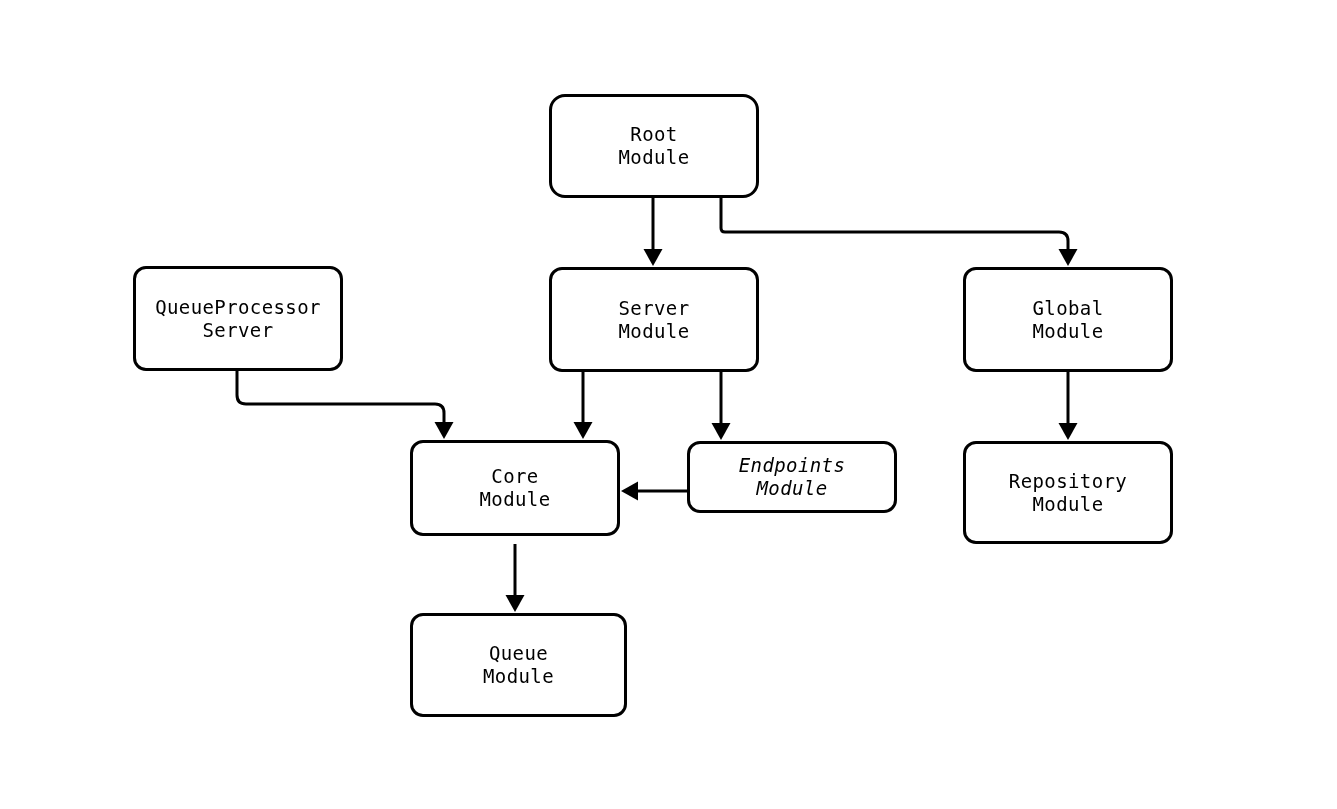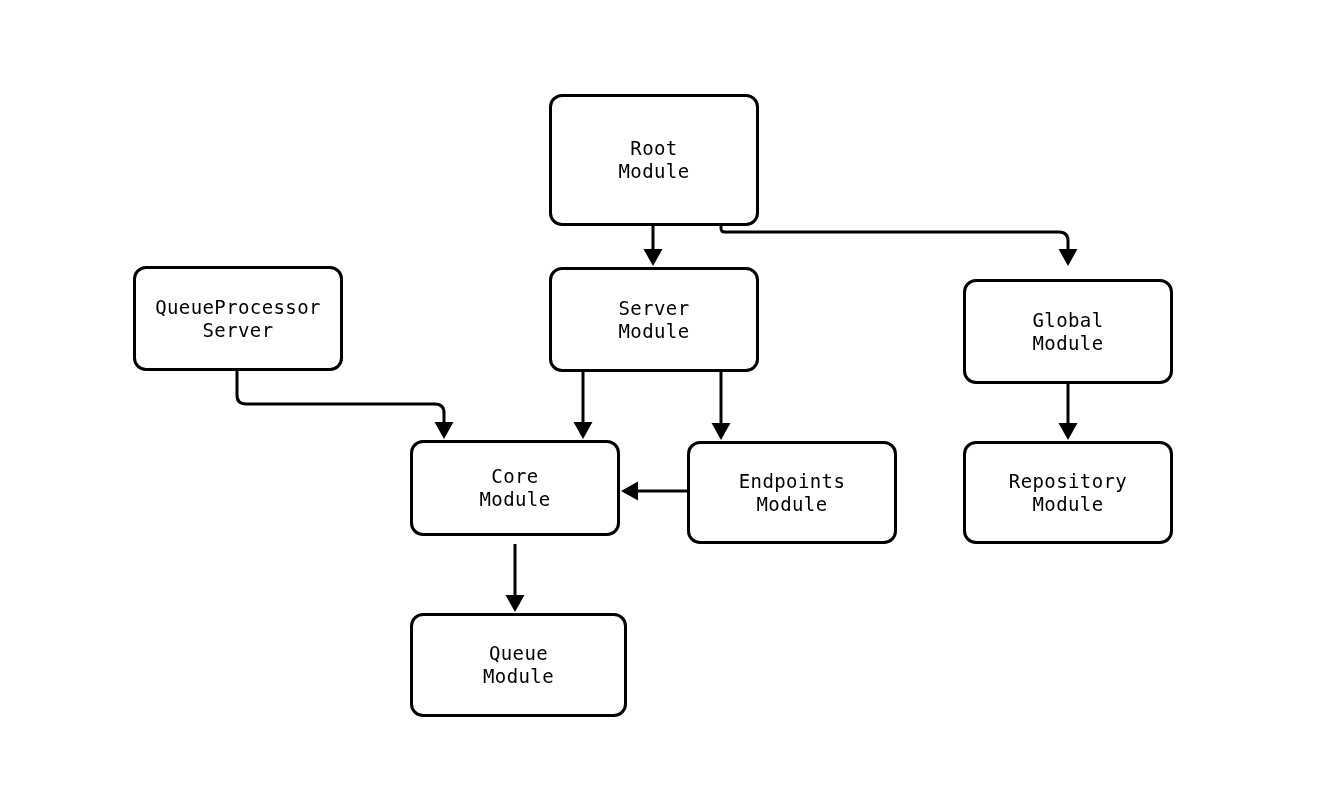--- a/index.html
+++ b/index.html
@@ -81,46 +81,46 @@
       <g>
         <path d="M 687 491 L 627 491" fill="none" stroke="#000000" stroke-width="3" stroke-linecap="butt" stroke-linejoin="round"></path>
         <polygon points="621,491 638,481.5 638,500.5" fill="#000000"></polygon>
       </g>
       <g>
         <path d="M 515 544 L 515 606" fill="none" stroke="#000000" stroke-width="3" stroke-linecap="butt" stroke-linejoin="round"></path>
         <polygon points="515,612 505.5,595 524.5,595" fill="#000000"></polygon>
       </g>
     </svg>
 
-  <div class="node" style="left:549px; top:94px; width:210px; height:132px;">
+  <div class="node" style="left:549px; top:94px; width:210px; height:104px;border-radius:16px;">
     <span class="node-label">Root
 Module</span>
   </div>
 
   <div class="node" style="left:133px; top:266px; width:210px; height:105px;">
     <span class="node-label">QueueProcessor
 Server</span>
   </div>
 
   <div class="node" style="left:549px; top:267px; width:210px; height:105px;">
     <span class="node-label">Server
 Module</span>
   </div>
 
-  <div class="node" style="left:963px; top:279px; width:210px; height:105px;justify-content:center;">
+  <div class="node" style="left:963px; top:267px; width:210px; height:105px;justify-content:center;">
     <span class="node-label">Global
 Module</span>
   </div>
 
   <div class="node" style="left:410px; top:440px; width:210px; height:96px;">
     <span class="node-label">Core
 Module</span>
   </div>
 
-  <div class="node" style="left:687px; top:441px; width:210px; height:103px;">
+  <div class="node" style="left:687px; top:441px; width:210px; height:72px;font-style:italic;">
     <span class="node-label">Endpoints
 Module</span>
   </div>
 
   <div class="node" style="left:963px; top:441px; width:210px; height:103px;">
     <span class="node-label">Repository
 Module</span>
   </div>
 
   <div class="node" style="left:410px; top:613px; width:217px; height:104px;">

